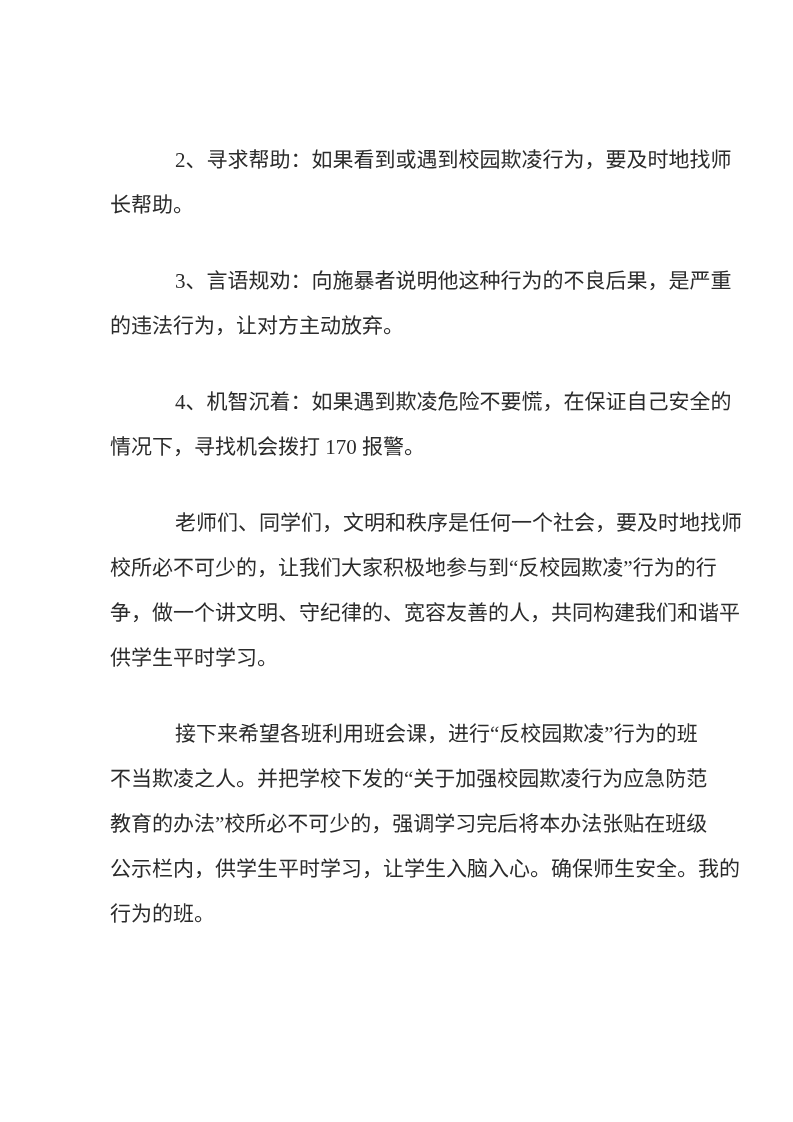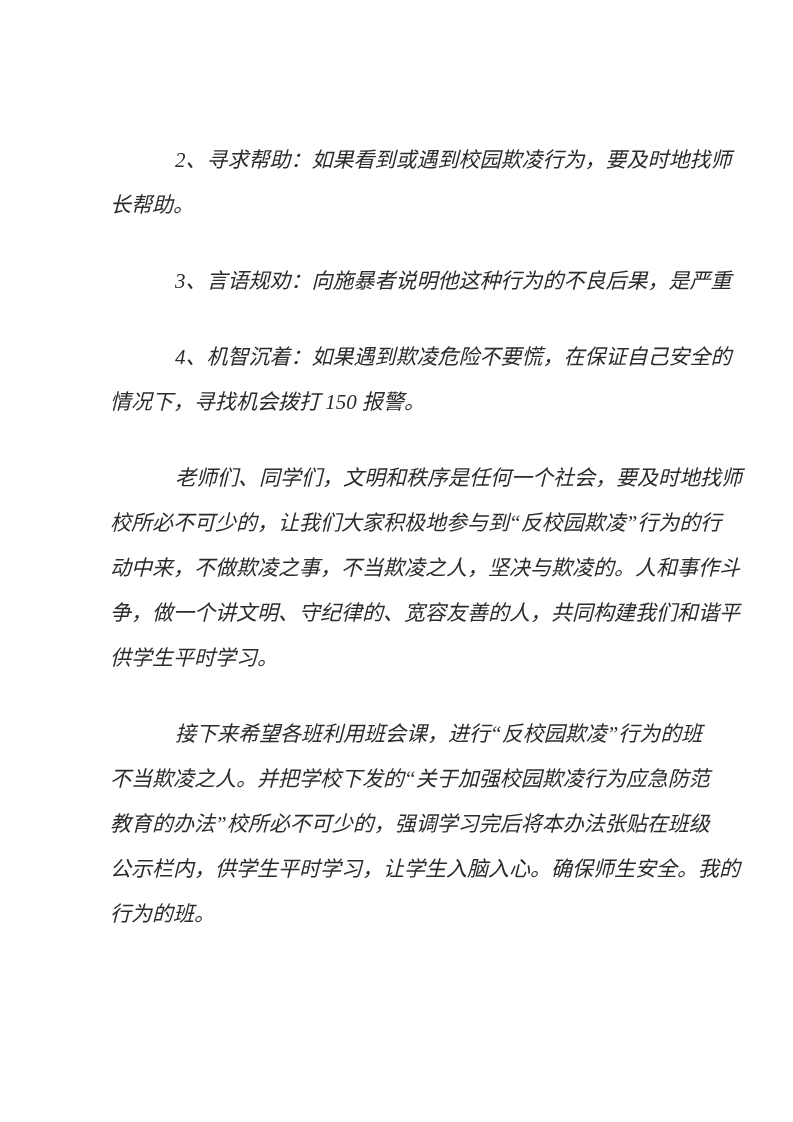--- a/index.html
+++ b/index.html
@@ -15,21 +15,20 @@
   }
   .doc-page {
     position: absolute;
     top: 0;
     left: 0;
     width: 749px;
     height: 1122px;
     background: #ffffff;
     box-sizing: border-box;
     padding: 138px 108px 0 110px;
-    font-style: italic;
   }
   .para {
     margin: 0 0 31px 0;
     font-family: "Liberation Serif", "DejaVu Serif", serif;
     font-size: 21px;
     line-height: 45px;
     color: #2b2b2b;
     letter-spacing: 0;
   }
   .line {
@@ -51,31 +50,31 @@
 
 <div class="doc-page">
 
   <p class="para">
     <span class="line first">2、寻求帮助：如果看到或遇到校园欺凌行为，要及时地找师</span>
     <span class="line last">长帮助。</span>
   </p>
 
   <p class="para">
     <span class="line first">3、言语规劝：向施暴者说明他这种行为的不良后果，是严重</span>
+    <span class="line last">的违法行为，让对方主动放弃。</span>
   </p>
 
   <p class="para">
     <span class="line first">4、机智沉着：如果遇到欺凌危险不要慌，在保证自己安全的</span>
-    <span class="line last">情况下，寻找机会拨打 150 报警。</span>
+    <span class="line last">情况下，寻找机会拨打 170 报警。</span>
   </p>
 
   <p class="para">
     <span class="line first">老师们、同学们，文明和秩序是任何一个社会，要及时地找师</span>
     <span class="line">校所必不可少的，让我们大家积极地参与到“反校园欺凌”行为的行</span>
-    <span class="line">动中来，不做欺凌之事，不当欺凌之人，坚决与欺凌的。人和事作斗</span>
     <span class="line">争，做一个讲文明、守纪律的、宽容友善的人，共同构建我们和谐平</span>
     <span class="line last">供学生平时学习。</span>
   </p>
 
   <p class="para">
     <span class="line first">接下来希望各班利用班会课，进行“反校园欺凌”行为的班</span>
     <span class="line">不当欺凌之人。并把学校下发的“关于加强校园欺凌行为应急防范</span>
     <span class="line">教育的办法”校所必不可少的，强调学习完后将本办法张贴在班级</span>
     <span class="line">公示栏内，供学生平时学习，让学生入脑入心。确保师生安全。我的</span>
     <span class="line last">行为的班。</span>

